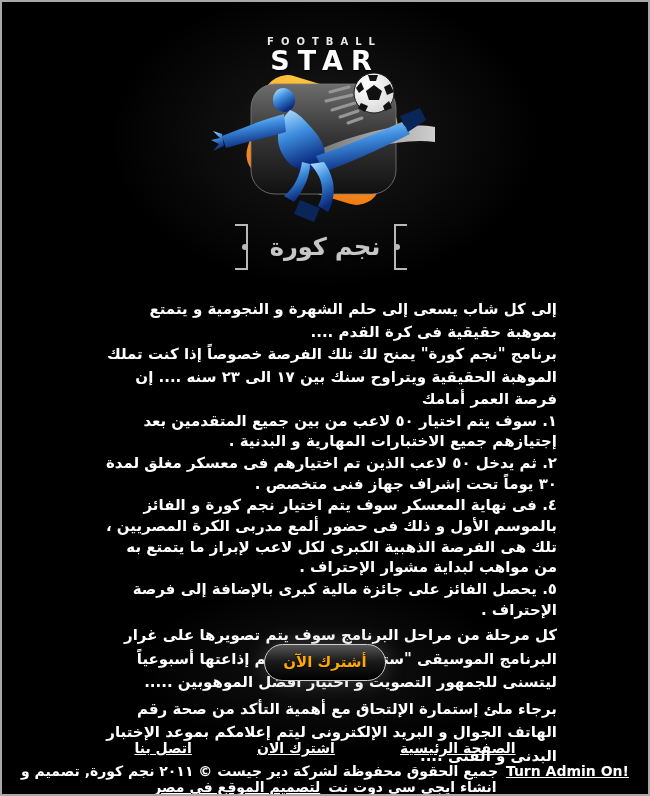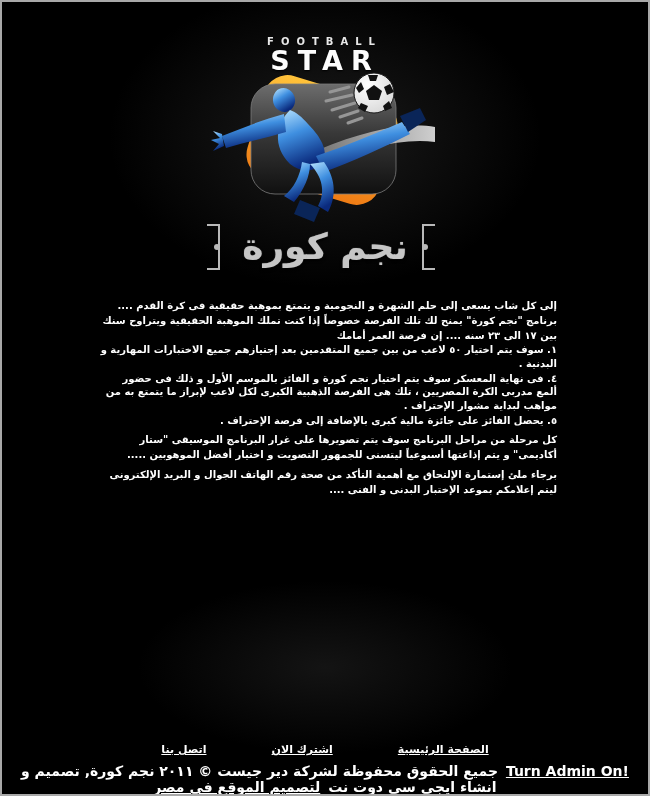--- a/index.html
+++ b/index.html
@@ -16,52 +16,52 @@
       radial-gradient(260px 120px at 50% 84%, rgba(90,90,90,.22), rgba(0,0,0,0) 72%),
       #000;
   }
   
   .logo-block{position:absolute;top:34px;left:0;right:8px;text-align:center;color:#fff;}
   .wm-top{font-size:10px;letter-spacing:7px;font-weight:bold;color:#e8e8e8;text-indent:7px;}
   .wm-main{font-size:27px;letter-spacing:8px;font-weight:bold;color:#fdfdfd;line-height:1;text-indent:8px;
            text-shadow:0 1px 2px #000;}
   .logo-svg{display:block;margin:-2px auto 0 auto;}
   .arabic-logo{margin-top:2px;display:flex;align-items:center;justify-content:center;gap:14px;}
-  .arabic-title{font-size:36px;font-weight:bold;color:#c6c6c6;line-height:1;
+  .arabic-title{font-size:24px;font-weight:bold;color:#c6c6c6;line-height:1;
                 text-shadow:0 2px 3px #000, 0 0 1px #9a9a9a; direction:rtl;margin-left:8px;}
   .bracket{position:relative;width:13px;height:46px;box-sizing:border-box;}
   .bracket.open-left{border-top:2px solid #b9b9b9;border-bottom:2px solid #b9b9b9;border-right:2px solid #b9b9b9;}
   .bracket.open-right{border-top:2px solid #b9b9b9;border-bottom:2px solid #b9b9b9;border-left:2px solid #b9b9b9;}
   .bracket::after{content:"";position:absolute;top:50%;margin-top:-3px;width:6px;height:6px;border-radius:50%;background:#b9b9b9;}
   .bracket.open-left::after{right:-2px;}
   .bracket.open-right::after{left:-2px;}
   
   .content{
     position:absolute;top:296px;left:97px;width:458px;
     direction:rtl;text-align:right;
-    color:#ffffff;font-size:10px;font-weight:bold;line-height:1.5;
+    color:#ffffff;font-size:15px;font-weight:bold;line-height:1.5;
   }
   .content .para{margin:0;}
   .steps{}
   .step{margin:0 0 1px 0;line-height:1.38;}
   .para.spaced{margin-top:4px;line-height:1.55;}
   
   .btn-row{position:absolute;top:642px;left:0;right:0;text-align:center;}
   .subscribe-btn{
     display:inline-block;min-width:96px;padding:8px 18px 9px 18px;
     border:1px solid #cfcfcf;border-radius:19px;
     background:linear-gradient(#565656,#1c1c1c 45%,#000 100%);
     color:#ffa800;font-family:"DejaVu Sans",sans-serif;
     font-size:15px;font-weight:bold;direction:rtl;cursor:pointer;
     box-shadow:0 0 20px rgba(140,140,140,.35);
     text-shadow:0 1px 1px #000;
   }
   
   .footer-nav{position:absolute;top:736px;left:0;right:0;text-align:center;direction:rtl;}
-  .footer-nav a{color:#ffffff;font-size:11px;font-weight:bold;text-decoration:underline;margin:0 30px;cursor:pointer;}
+  .footer-nav a{color:#ffffff;font-size:14px;font-weight:bold;text-decoration:underline;margin:0 30px;cursor:pointer;}
   .copyright{position:absolute;top:761px;left:0;right:0;text-align:center;direction:rtl;
              color:#ffffff;font-size:14px;font-weight:bold;}
   .copyright .cp-admin{direction:ltr;unicode-bidi:embed;text-decoration:underline;}
   .copyright .cp-link{text-decoration:underline;cursor:pointer;}
   .copyright .cp-text{margin:0 3px;}
 </style>
 </head>
 <body>
 
 <div class="page">
@@ -145,28 +145,32 @@
       <span class="bracket open-right"></span>
     </div>
   </div>
 
   <div class="content">
     <p class="para">إلى كل شاب يسعى إلى حلم الشهرة و النجومية و يتمتع بموهبة حقيقية فى كرة القدم ....</p>
     <p class="para">برنامج "نجم كورة" يمنح لك تلك الفرصة خصوصاً إذا كنت تملك الموهبة الحقيقية ويتراوح سنك بين ١٧ الى ٢٣ سنه .... إن فرصة العمر أمامك</p>
 
     <div class="steps">
       <div class="step">١. سوف يتم اختيار ٥٠ لاعب من بين جميع المتقدمين بعد إجتيازهم جميع الاختبارات المهارية و البدنية .</div>
+      <div class="step">٢. ثم يدخل ٥٠ لاعب الذين تم اختيارهم فى معسكر مغلق لمدة ٣٠ يوماً تحت إشراف جهاز فنى متخصص .</div>
       <div class="step">٤. فى نهاية المعسكر سوف يتم اختيار نجم كورة و الفائز بالموسم الأول و ذلك فى حضور ألمع مدربى الكرة المصريين ، تلك هى الفرصة الذهبية الكبرى لكل لاعب لإبراز ما يتمتع به من مواهب لبداية مشوار الإحتراف .</div>
       <div class="step">٥. يحصل الفائز على جائزة مالية كبرى بالإضافة إلى فرصة الإحتراف .</div>
     </div>
 
     <p class="para spaced">كل مرحلة من مراحل البرنامج سوف يتم تصويرها على غرار البرنامج الموسيقى "ستار أكاديمى" و يتم إذاعتها أسبوعياً ليتسنى للجمهور التصويت و اختيار أفضل الموهوبين .....</p>
     <p class="para spaced">برجاء ملئ إستمارة الإلتحاق مع أهمية التأكد من صحة رقم الهاتف الجوال و البريد الإلكترونى ليتم إعلامكم بموعد الإختبار البدنى و الفنى ....</p>
   </div>
 
+  <div class="btn-row">
+    <button class="subscribe-btn">أشترك الآن</button>
+  </div>
 
   <div class="footer-nav">
     <a>الصفحة الرئيسية</a>
     <a>اشترك الان</a>
     <a>اتصل بنا</a>
   </div>
 
   <div class="copyright">
     <span class="cp-admin">Turn Admin On!</span>
     <span class="cp-text">جميع الحقوق محفوظة لشركة دير جيست © ٢٠١١ نجم كورة, تصميم و انشاء ايجى سى دوت نت</span>

